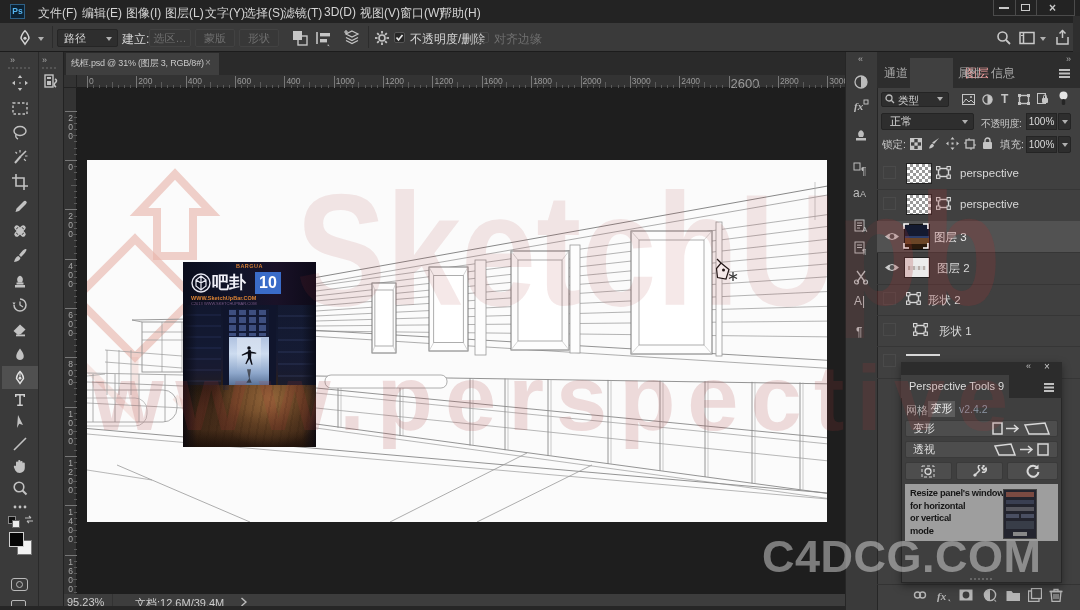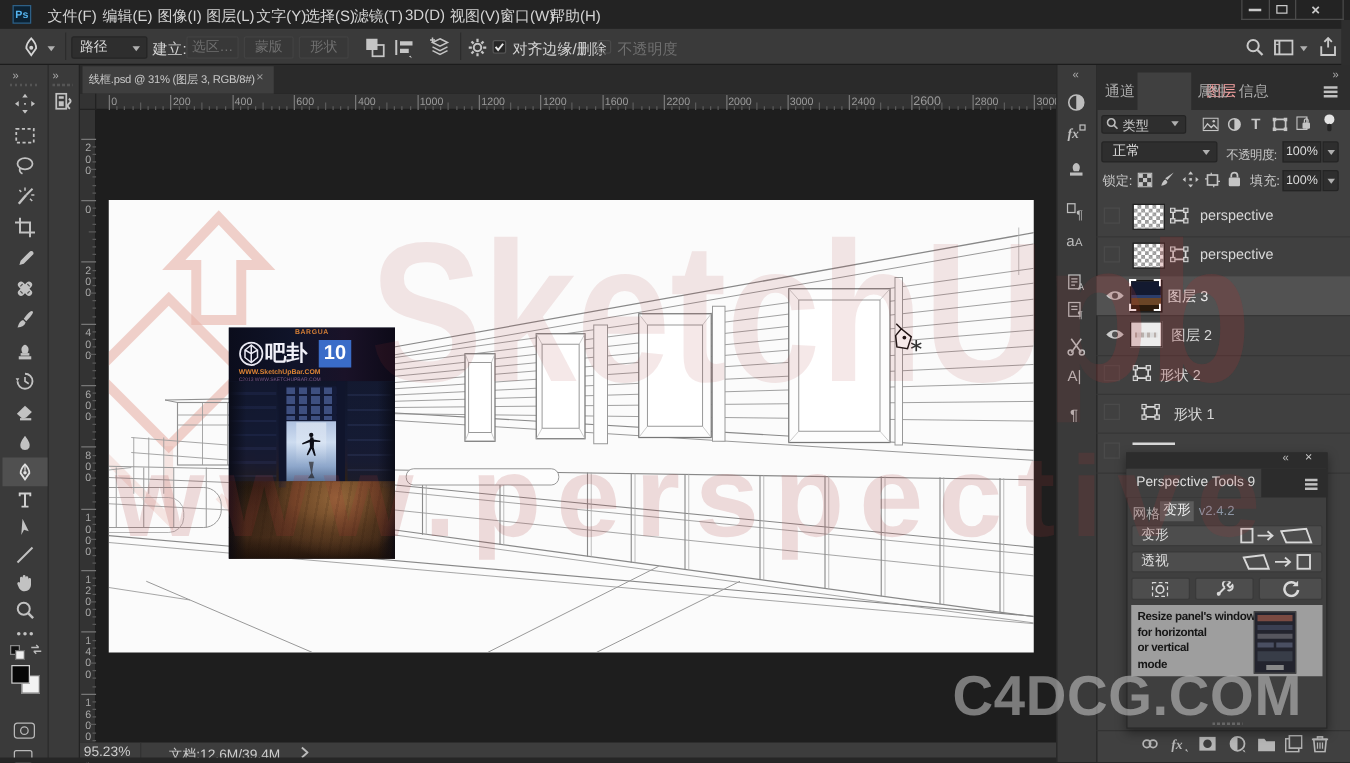--- a/index.html
+++ b/index.html
@@ -83,23 +83,23 @@
         <line x1="3.2" y1="12.8" x2="4.9" y2="11.1"></line>
         <line x1="11.1" y1="4.9" x2="12.8" y2="3.2"></line>
       </g>
     </svg>
   </div>
 <div class="a" style="left:394px;top:32px;width:11px;height:11px;background:#262626;border:1px solid #555;border-radius:2px">
     <svg width="9" height="9" viewBox="0 0 9 9" style="position:absolute;left:0;top:0">
       <path d="M1.5,4.5 l2,2.5 l4,-5" fill="none" stroke="#e8e8e8" stroke-width="1.6"></path>
     </svg>
   </div>
-<div class="a tx" style="left:410px;top:31px">对齐边缘/删除</div>
+<div class="a tx" style="left:410px;top:31px">不透明度/删除</div>
 <div class="a" style="left:478px;top:32px;width:11px;height:11px;border:1px solid #4a4a4a;border-radius:2px"></div>
-<div class="a tx" style="left:494px;top:31px;color:#6f6f6f">不透明度</div>
+<div class="a tx" style="left:494px;top:31px;color:#6f6f6f">对齐边缘</div>
 <div class="a" id="ob-search" style="left:996px;top:30px;width:16px;height:16px">
     <svg width="16" height="16" viewBox="0 0 16 16">
       <circle cx="6.5" cy="6.5" r="4.5" fill="none" stroke="#c9c9c9" stroke-width="1.6"></circle>
       <line x1="10" y1="10" x2="14" y2="14" stroke="#c9c9c9" stroke-width="1.8"></line>
     </svg>
   </div>
 <div class="a" id="ob-wsp" style="left:1019px;top:30px;width:16px;height:16px">
     <svg width="16" height="16" viewBox="0 0 16 16">
       <rect x="1" y="2.5" width="14" height="11" fill="none" stroke="#c9c9c9" stroke-width="1.5"></rect>
       <line x1="4.5" y1="2.5" x2="4.5" y2="13.5" stroke="#c9c9c9" stroke-width="1.5"></line>
@@ -225,21 +225,21 @@
     <div class="a" style="left: 417.8px; top: 1px; width: 1px; height: 12px; background: rgb(119, 119, 119);"></div>
     <div class="a" style="left: 419.8px; top: 1px; font-size: 8.5px; color: rgb(154, 154, 154);">1600</div>
     <div class="a" style="left: 423.969px; top: 10px; width: 1px; height: 3px; background: rgb(90, 90, 90);"></div>
     <div class="a" style="left: 430.137px; top: 10px; width: 1px; height: 3px; background: rgb(90, 90, 90);"></div>
     <div class="a" style="left: 436.306px; top: 10px; width: 1px; height: 3px; background: rgb(90, 90, 90);"></div>
     <div class="a" style="left: 442.475px; top: 7px; width: 1px; height: 6px; background: rgb(90, 90, 90);"></div>
     <div class="a" style="left: 448.644px; top: 10px; width: 1px; height: 3px; background: rgb(90, 90, 90);"></div>
     <div class="a" style="left: 454.812px; top: 10px; width: 1px; height: 3px; background: rgb(90, 90, 90);"></div>
     <div class="a" style="left: 460.981px; top: 10px; width: 1px; height: 3px; background: rgb(90, 90, 90);"></div>
     <div class="a" style="left: 467.15px; top: 1px; width: 1px; height: 12px; background: rgb(119, 119, 119);"></div>
-    <div class="a" style="left: 469.15px; top: 1px; font-size: 8.5px; color: rgb(154, 154, 154);">2200</div>
+    <div class="a" style="left: 469.15px; top: 1px; font-size: 8.5px; color: rgb(154, 154, 154);">1800</div>
     <div class="a" style="left: 473.319px; top: 10px; width: 1px; height: 3px; background: rgb(90, 90, 90);"></div>
     <div class="a" style="left: 479.488px; top: 10px; width: 1px; height: 3px; background: rgb(90, 90, 90);"></div>
     <div class="a" style="left: 485.656px; top: 10px; width: 1px; height: 3px; background: rgb(90, 90, 90);"></div>
     <div class="a" style="left: 491.825px; top: 7px; width: 1px; height: 6px; background: rgb(90, 90, 90);"></div>
     <div class="a" style="left: 497.994px; top: 10px; width: 1px; height: 3px; background: rgb(90, 90, 90);"></div>
     <div class="a" style="left: 504.163px; top: 10px; width: 1px; height: 3px; background: rgb(90, 90, 90);"></div>
     <div class="a" style="left: 510.331px; top: 10px; width: 1px; height: 3px; background: rgb(90, 90, 90);"></div>
     <div class="a" style="left: 516.5px; top: 1px; width: 1px; height: 12px; background: rgb(119, 119, 119);"></div>
     <div class="a" style="left: 518.5px; top: 1px; font-size: 8.5px; color: rgb(154, 154, 154);">2000</div>
     <div class="a" style="left: 522.669px; top: 10px; width: 1px; height: 3px; background: rgb(90, 90, 90);"></div>
@@ -261,21 +261,21 @@
     <div class="a" style="left: 615.2px; top: 1px; width: 1px; height: 12px; background: rgb(119, 119, 119);"></div>
     <div class="a" style="left: 617.2px; top: 1px; font-size: 8.5px; color: rgb(154, 154, 154);">2400</div>
     <div class="a" style="left: 621.369px; top: 10px; width: 1px; height: 3px; background: rgb(90, 90, 90);"></div>
     <div class="a" style="left: 627.538px; top: 10px; width: 1px; height: 3px; background: rgb(90, 90, 90);"></div>
     <div class="a" style="left: 633.706px; top: 10px; width: 1px; height: 3px; background: rgb(90, 90, 90);"></div>
     <div class="a" style="left: 639.875px; top: 7px; width: 1px; height: 6px; background: rgb(90, 90, 90);"></div>
     <div class="a" style="left: 646.044px; top: 10px; width: 1px; height: 3px; background: rgb(90, 90, 90);"></div>
     <div class="a" style="left: 652.213px; top: 10px; width: 1px; height: 3px; background: rgb(90, 90, 90);"></div>
     <div class="a" style="left: 658.381px; top: 10px; width: 1px; height: 3px; background: rgb(90, 90, 90);"></div>
     <div class="a" style="left: 664.55px; top: 1px; width: 1px; height: 12px; background: rgb(119, 119, 119);"></div>
-    <div class="a" style="left: 666.55px; top: 1px; font-size: 10px; color: rgb(154, 154, 154);">2600</div>
+    <div class="a" style="left: 666.55px; top: 1px; font-size: 13px; color: rgb(154, 154, 154);">2600</div>
     <div class="a" style="left: 670.719px; top: 10px; width: 1px; height: 3px; background: rgb(90, 90, 90);"></div>
     <div class="a" style="left: 676.888px; top: 10px; width: 1px; height: 3px; background: rgb(90, 90, 90);"></div>
     <div class="a" style="left: 683.056px; top: 10px; width: 1px; height: 3px; background: rgb(90, 90, 90);"></div>
     <div class="a" style="left: 689.225px; top: 7px; width: 1px; height: 6px; background: rgb(90, 90, 90);"></div>
     <div class="a" style="left: 695.394px; top: 10px; width: 1px; height: 3px; background: rgb(90, 90, 90);"></div>
     <div class="a" style="left: 701.563px; top: 10px; width: 1px; height: 3px; background: rgb(90, 90, 90);"></div>
     <div class="a" style="left: 707.731px; top: 10px; width: 1px; height: 3px; background: rgb(90, 90, 90);"></div>
     <div class="a" style="left: 713.9px; top: 1px; width: 1px; height: 12px; background: rgb(119, 119, 119);"></div>
     <div class="a" style="left: 715.9px; top: 1px; font-size: 8.5px; color: rgb(154, 154, 154);">2800</div>
     <div class="a" style="left: 720.069px; top: 10px; width: 1px; height: 3px; background: rgb(90, 90, 90);"></div>

